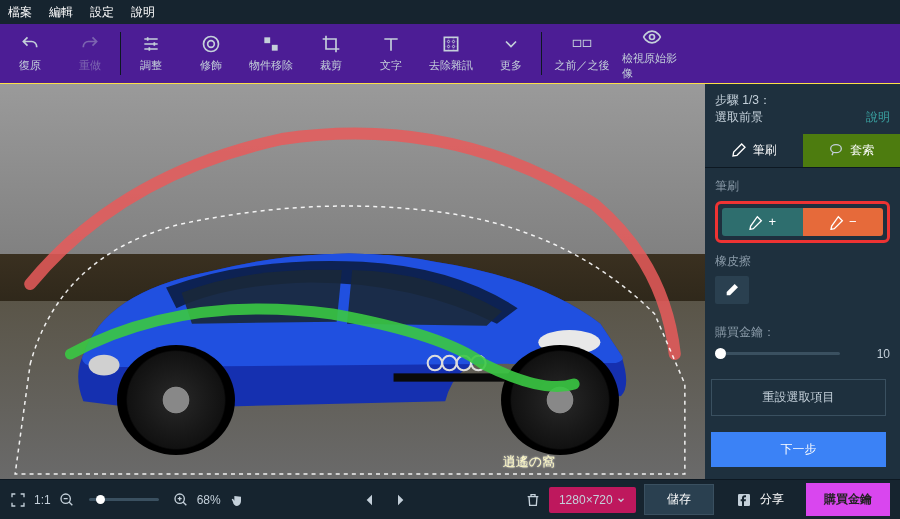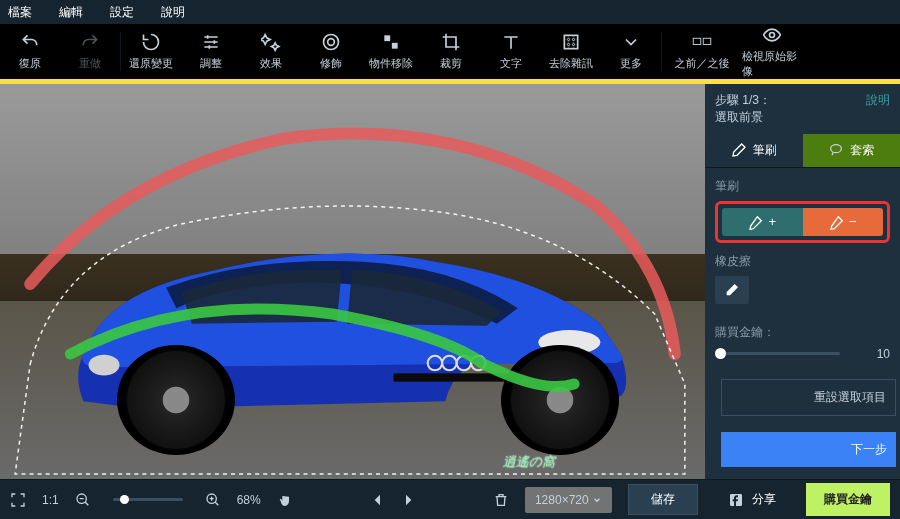--- a/index.html
+++ b/index.html
@@ -1,69 +1,69 @@
 <!DOCTYPE html>
 <html><head>
 <meta charset="utf-8">
 <style>
 *{margin:0;padding:0;box-sizing:border-box;font-family:"Microsoft JhengHei",Arial,sans-serif}
 body{width:900px;height:519px;background:#1a2b3a;color:#fff;overflow:hidden;position:relative}
-.menubar{height:24px;display:flex;align-items:center;padding:0 8px;gap:27px;font-size:12px;background:#16242f}
+.menubar{height:24px;display:flex;align-items:center;padding:0 8px;gap:17px;font-size:12px;background:#16242f}
 .menubar span{cursor:pointer}
-.toolbar{height:60px;display:flex;background:#000000;border-bottom:5px solid #fde047}
+.toolbar{height:60px;display:flex;background:#4c1d95;border-bottom:1px solid #fde047}
 .tb-item{width:60px;display:flex;flex-direction:column;align-items:center;justify-content:center;gap:4px;cursor:pointer;font-size:11px;color:#c4d0da}
 .tb-item.disabled{opacity:.4}
 .tb-item.active{background:#2a4050}
 .tb-item.wide{width:80px}
 .tb-item svg{width:20px;height:20px}
 .tb-sep{width:1px;background:#0d1822;margin:8px 0}
 .main{display:flex;height:395px}
 .canvas{flex:1;background:#333;position:relative;overflow:hidden}
 .car-scene{position:absolute;inset:0}
 .sky{position:absolute;top:0;left:0;right:0;height:55%;background:linear-gradient(#9a9a9a,#7a7a7a)}
 .ground{position:absolute;bottom:0;left:0;right:0;height:45%;background:linear-gradient(#5a5548,#6a6a6a)}
 .hedge{position:absolute;top:43%;left:0;right:0;height:18%;background:linear-gradient(#3a3020,#2a2418)}
 .car{position:absolute;left:6%;top:32%;width:88%;height:62%}
 .car-body{position:absolute;inset:0}
 .wheel{position:absolute;width:19%;height:45%;bottom:0;background:radial-gradient(circle,#888 16%,#222 17%,#111 60%,#000 62%);border-radius:50%}
 .wheel.front{right:7%}
 .wheel.rear{left:12%}
 .stroke{position:absolute;pointer-events:none}
-.watermark{position:absolute;bottom:8px;right:150px;font-size:13px;color:#86efac;font-style:italic;font-family:cursive;text-shadow:0 0 2px #fff}
+.watermark{position:absolute;bottom:8px;right:150px;font-size:13px;color:#fef9c3;font-family:cursive;text-shadow:0 0 2px #fff}
 .sidebar{width:195px;background:#1e303e;display:flex;flex-direction:column;font-size:12px}
-.sb-head{padding:8px 10px;display:flex;justify-content:space-between;align-items:flex-start}
+.sb-head{padding:8px 10px;display:flex;justify-content:space-between;align-items:flex-end}
 .sb-head .step{color:#c4d0da;line-height:1.4}
 .sb-head .help{color:#3aa0a0;cursor:pointer}
 .sb-tabs{display:flex;border-bottom:1px solid #0d1822}
 .sb-tab{flex:1;padding:8px;display:flex;align-items:center;justify-content:center;gap:6px;cursor:pointer;background:#4d7c0f}
 .sb-tab.active{background:#1e303e}
 .sb-section{padding:10px}
 .sb-label{color:#8a9aa8;margin-bottom:6px}
 .brush-modes{display:flex;gap:0;border:3px solid #e33;border-radius:6px;padding:4px;margin-bottom:10px}
 .brush-btn{flex:1;padding:6px;display:flex;align-items:center;justify-content:center;gap:4px;cursor:pointer;font-size:13px}
 .brush-btn.add{background:#2e6e6e;color:#fff;border-radius:3px 0 0 3px}
 .brush-btn.sub{background:#e66a3a;color:#fff;border-radius:0 3px 3px 0}
 .eraser-btn{width:34px;height:28px;background:#2a4050;display:flex;align-items:center;justify-content:center;cursor:pointer;border-radius:2px}
 .slider-row{display:flex;align-items:center;gap:20px;margin-top:6px}
 .slider{flex:1;height:3px;background:#3a5060;border-radius:2px;position:relative}
 .slider-thumb{position:absolute;left:0;top:-4px;width:11px;height:11px;background:#fff;border-radius:50%}
 .slider-val{width:30px;text-align:right;color:#c4d0da}
-.sb-btn{display:block;width:calc(100% - 20px);margin:8px 16px;padding:9px;text-align:right;cursor:pointer;font-size:12px}
+.sb-btn{display:block;width:calc(100% - 20px);margin:8px 6px;padding:9px;text-align:center;cursor:pointer;font-size:12px}
 .sb-btn.outline{border:1px solid #3a5060;color:#c4d0da}
 .sb-btn.primary{background:#3b82f6;color:#fff}
-.statusbar{position:absolute;bottom:0;left:0;right:0;height:40px;background:#16242f;display:flex;align-items:center;padding:0 10px;gap:16px;font-size:12px;border-top:1px solid #0d1822}
+.statusbar{position:absolute;bottom:0;left:0;right:0;height:40px;background:#16242f;display:flex;align-items:center;padding:0 10px;gap:8px;font-size:12px;border-top:1px solid #0d1822}
 .sb-ctrl{display:flex;align-items:center;gap:8px;color:#c4d0da;cursor:pointer}
 .zoom-slider{width:70px;height:3px;background:#3a5060;border-radius:2px;position:relative;margin:0 6px}
 .zoom-slider .dot{position:absolute;left:10%;top:-3px;width:9px;height:9px;background:#fff;border-radius:50%}
 .spacer{flex:1}
 .nav-arrows{display:flex;gap:14px;align-items:center}
-.dims{background:#737373;padding:6px 10px;border-radius:2px;color:#c4d0da}
+.dims{background:#be185d;padding:6px 10px;border-radius:2px;color:#c4d0da}
 .save-btn{background:#2a4050;padding:6px 22px;cursor:pointer;border:1px solid #3a5060}
 .share-btn{display:flex;align-items:center;gap:8px;padding:8px 14px;cursor:pointer}
-.buy-btn{background:#bef264;color:#222;padding:8px 18px;cursor:pointer;font-weight:bold}
+.buy-btn{background:#d946ef;color:#222;padding:8px 18px;cursor:pointer;font-weight:bold}
 .icn{width:16px;height:16px;display:inline-block}
 </style>
 </head>
 <body>
 
 <div class="menubar">
   <span>檔案</span>
   <span>編輯</span>
   <span>設定</span>
   <span>說明</span>
@@ -78,35 +78,23 @@
     </div>
   <div class="tb-item disabled">
       <svg viewBox="0 0 24 24" fill="none" stroke="#c4d0da" stroke-width="2">
         <path d="M15 14l5-5-5-5M20 9H10a6 6 0 00-6 6v1"></path>
       </svg>
       <span>重做</span>
     </div>
   <div class="tb-sep"></div>
   <div class="tb-item">
       <svg viewBox="0 0 24 24" fill="none" stroke="#c4d0da" stroke-width="2">
-        <path d="M3 12a9 9 0 109-9M3 3v6h6"></path>
-      </svg>
-      <span>還原變更</span>
-    </div>
-  <div class="tb-item">
-      <svg viewBox="0 0 24 24" fill="none" stroke="#c4d0da" stroke-width="2">
         <path d="M4 6h16M4 12h16M4 18h16M8 4v4M16 10v4M10 16v4"></path>
       </svg>
       <span>調整</span>
-    </div>
-  <div class="tb-item">
-      <svg viewBox="0 0 24 24" fill="none" stroke="#c4d0da" stroke-width="2">
-        <path d="M5 3l2 4 4 2-4 2-2 4-2-4-4-2 4-2zM17 13l1.5 3 3 1.5-3 1.5-1.5 3-1.5-3-3-1.5 3-1.5z"></path>
-      </svg>
-      <span>效果</span>
     </div>
   <div class="tb-item">
       <svg viewBox="0 0 24 24" fill="none" stroke="#c4d0da" stroke-width="2">
         <circle cx="12" cy="12" r="9"></circle>
         <circle cx="12" cy="12" r="4"></circle>
       </svg>
       <span>修飾</span>
     </div>
   <div class="tb-item">
       <svg viewBox="0 0 24 24" fill="#c4d0da">

